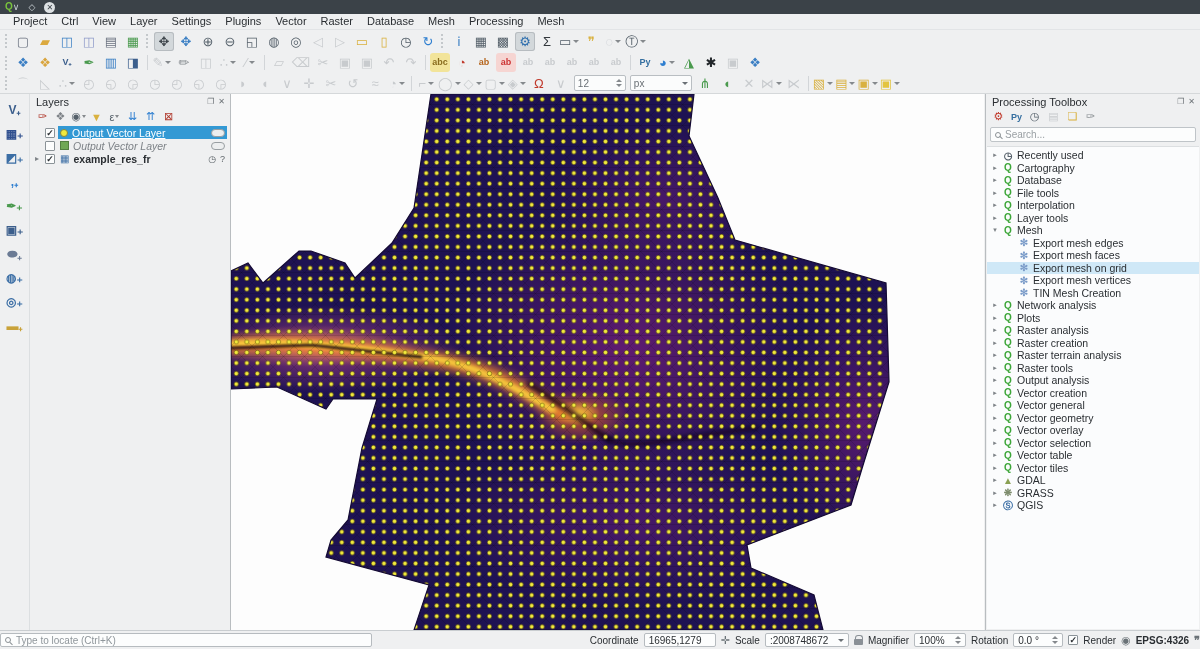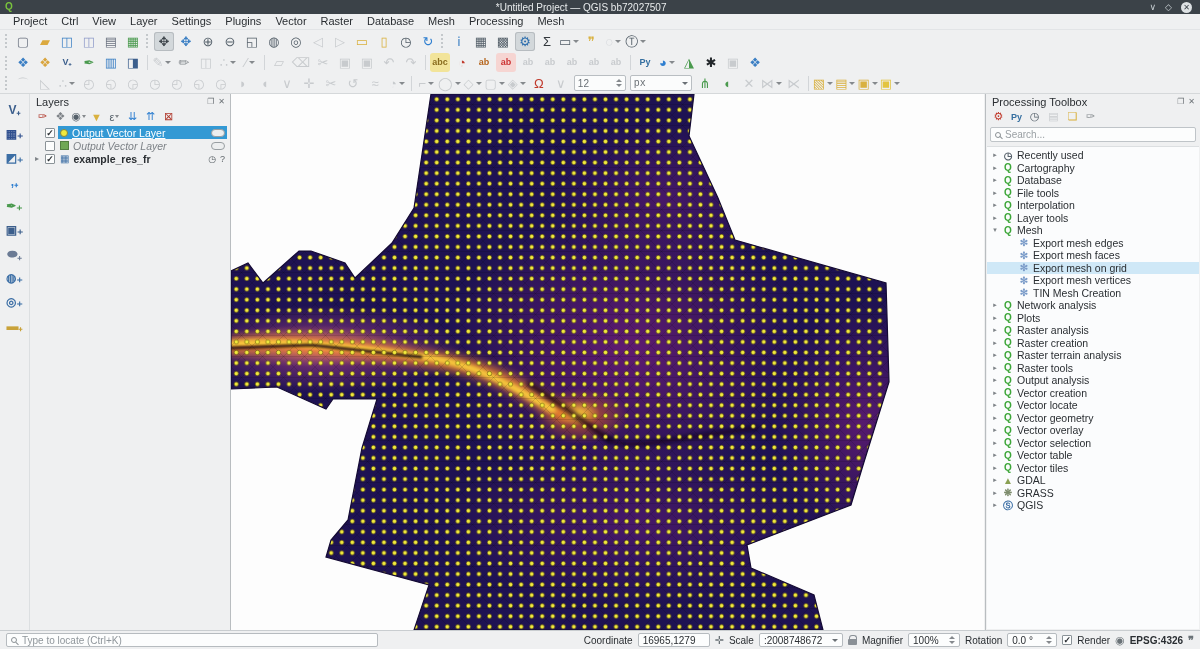--- a/index.html
+++ b/index.html
@@ -23,21 +23,21 @@
   #tb2 { top:52px; height:21px; }
   #tb3 { top:73px; height:21px; border-bottom:1px solid #d5d8da; }
   .tbbtn { min-width:20px; height:19px; display:flex; align-items:center; justify-content:center; font-size:13px; line-height:13px; border-radius:3px; margin:0 1px; color:#55606a; position:relative; }
   .tbbtn.sm { font-size:9px; font-weight:bold; }
   .tbbtn.pressed { background:#d3d8db; box-shadow:inset 0 0 0 1px #b7bcc0; }
   .tbbtn.disabled { color:#c8cbce !important; }
   .tbbtn .ddc { width:0; height:0; border-left:3px solid transparent; border-right:3px solid transparent; border-top:3px solid #85898d; margin-left:2px; }
   .tb-handle { width:3px; height:14px; border-left:2px dotted #c4c8cb; margin:0 4px 0 2px; }
   .tb-sep { width:1px; height:15px; background:#d2d5d8; margin:0 3px; }
   .tb-spin, .tb-combo { height:16px; background:#fbfcfc; border:1px solid #b9bec2; border-radius:2px; display:flex; align-items:center; font-size:10px; color:#6a7075; padding:0 3px; margin:0 2px; }
-  .tb-spin { width:52px; } .tb-combo { width:62px;font-family:Liberation Mono, monospace; }
+  .tb-spin { width:52px; } .tb-combo { width:62px; }
   .tb-spin .val, .tb-combo .val { flex:1; }
   .arrcol { display:flex; flex-direction:column; gap:2px; align-items:center; }
   .arr-up { width:0;height:0;border-left:3px solid transparent;border-right:3px solid transparent;border-bottom:3px solid #85898d; }
   .arr-dn { width:0;height:0;border-left:3px solid transparent;border-right:3px solid transparent;border-top:3px solid #85898d; }
 
   
   .main { position:absolute; top:94px; left:0; width:1200px; height:536px; }
   .left-strip { position:absolute; left:0; top:0; width:30px; height:536px; background:#eff0f1; border-right:1px solid #dcdfe1; display:flex; flex-direction:column; align-items:center; padding-top:5px; gap:3px; }
   .strip-btn { width:22px; height:21px; display:flex; align-items:center; justify-content:center; font-size:12px; font-weight:bold; border-radius:3px; }
 
@@ -71,36 +71,35 @@
   .search-box { margin:2px 4px 2px 4px; height:15px; background:#fcfdfd; border:1px solid #bfc4c8; border-radius:2px; display:flex; align-items:center; gap:4px; padding:0 4px; font-size:10px; color:#9aa0a4; }
   .mag { width:6px; height:6px; min-width:6px; border:1.2px solid #8c9296; border-radius:50%; position:relative; }
   .mag:after { content:""; position:absolute; width:4px; height:1.2px; background:#8c9296; transform:rotate(45deg); right:-3px; bottom:-2px; }
   .tree { position:absolute; top:52px; bottom:1px; left:1px; right:1px; background:#fbfcfd; border-top:1px solid #dcdfe1; padding-top:2px; overflow:hidden; }
   .tree-row { display:flex; align-items:center; height:12.5px; font-size:10.5px; gap:3px; padding-left:4px; }
   .tree-row.selected { background:#cfe8f7; }
   .tree-row .arrow { width:8px; min-width:8px; font-size:7px; color:#7d8287; text-align:center; }
   .tree-ico { width:12px; min-width:12px; text-align:center; font-size:10px; font-weight:bold; line-height:11px; }
 
   
-  .statusbar { position:absolute; top:630px; left:0; width:1200px; height:19px; background:#eff0f1; border-top:1px solid #c9cdd0; display:flex; align-items:center; padding:0 6px; gap:5px; font-size:10px; }
+  .statusbar { position:absolute; top:630px; left:0; width:1200px; height:19px; background:#eff0f1; border-top:1px solid #c9cdd0; display:flex; align-items:center; padding:0 0; gap:5px; font-size:10px; }
   .sb-box { height:14px; background:#fcfdfd; border:1px solid #b6bbbf; border-radius:2px; display:flex; align-items:center; padding:0 4px; font-size:10px; color:#2a2e32; }
   .locator { width:372px; color:#8f969b; gap:5px; }
   .sb-spacer { flex:1; }
   .sb-label { color:#2a2e32; }
   .sb-icon { font-size:11px; color:#6a7277; }
   .lock { position:relative; width:9px; height:6px; background:#8a9096; border-radius:1px; margin-top:3px; }
   .lock:before { content:""; position:absolute; top:-4px; left:1.5px; width:6px; height:4px; border:1.5px solid #8a9096; border-bottom:none; border-radius:3px 3px 0 0; }
   .caret { width:0;height:0;border-left:3px solid transparent;border-right:3px solid transparent;border-top:3.5px solid #6a7075; margin-left:4px; }
 </style>
 </head>
 <body>
 
 <div class="titlebar">
   <span class="qgis-logo">Q</span>
-  <span class="title-text">*Untitled Project — QGIS bb72027507</span>
   <span class="winbtns">
       <span class="winbtn">∨</span>
       <span class="winbtn">◇</span>
       <span class="winbtn close">✕</span>
     </span>
 </div>
 
 <div class="menubar">
     <span class="menu-item">Project</span>
     <span class="menu-item">Ctrl</span>
@@ -759,21 +758,21 @@
           <span>Output analysis</span>
         </div>
         <div class="tree-row" style="padding-left: 4px;">
           <span class="arrow">▸</span>
           <span class="tree-ico" style="color: rgb(61, 166, 57);">Q</span>
           <span>Vector creation</span>
         </div>
         <div class="tree-row" style="padding-left: 4px;">
           <span class="arrow">▸</span>
           <span class="tree-ico" style="color: rgb(61, 166, 57);">Q</span>
-          <span>Vector locate</span>
+          <span>Vector general</span>
         </div>
         <div class="tree-row" style="padding-left: 4px;">
           <span class="arrow">▸</span>
           <span class="tree-ico" style="color: rgb(61, 166, 57);">Q</span>
           <span>Vector geometry</span>
         </div>
         <div class="tree-row" style="padding-left: 4px;">
           <span class="arrow">▸</span>
           <span class="tree-ico" style="color: rgb(61, 166, 57);">Q</span>
           <span>Vector overlay</span>

